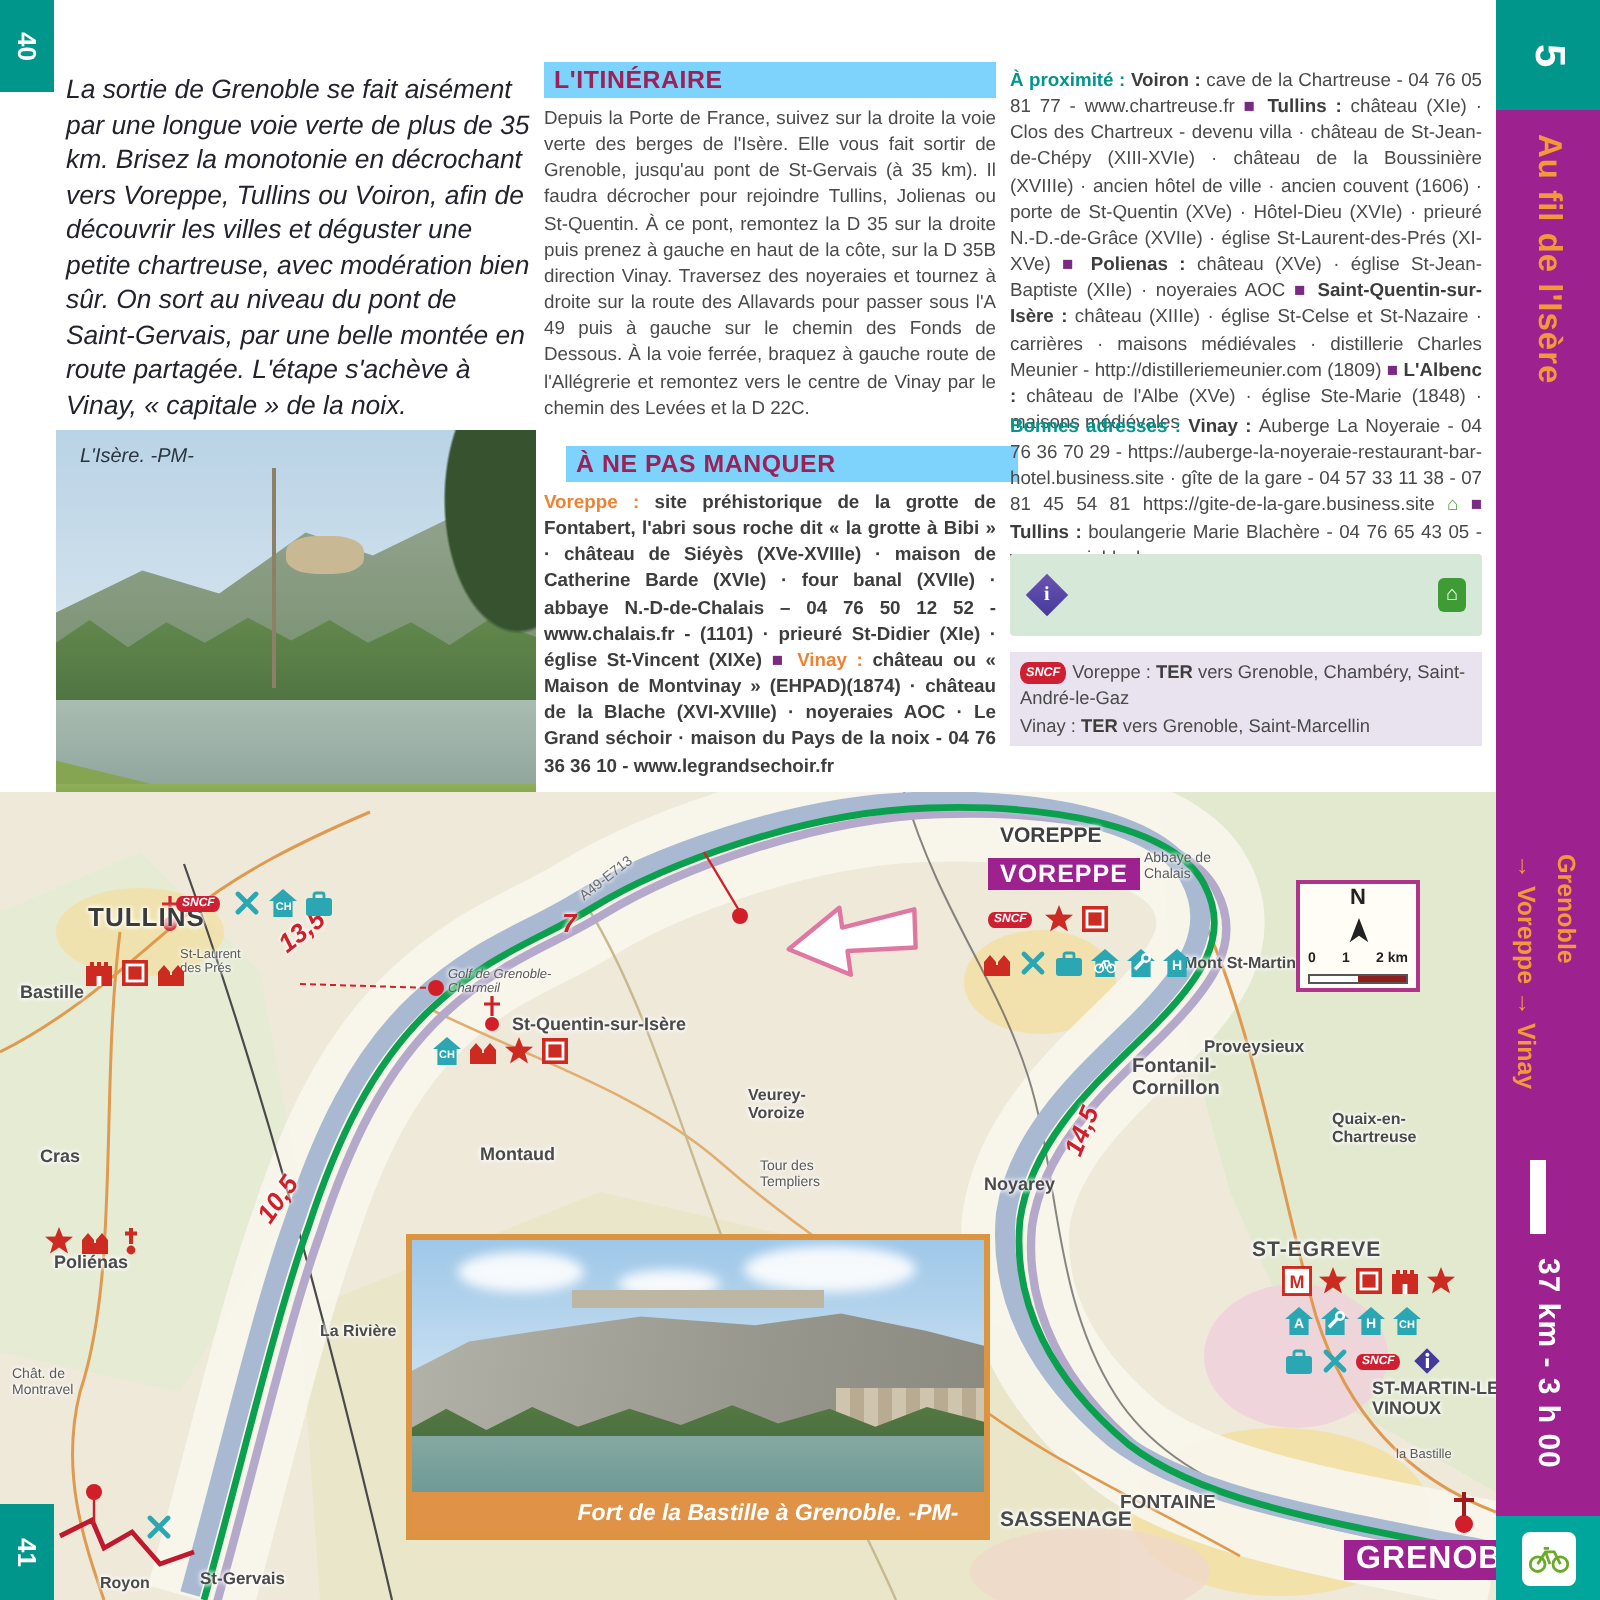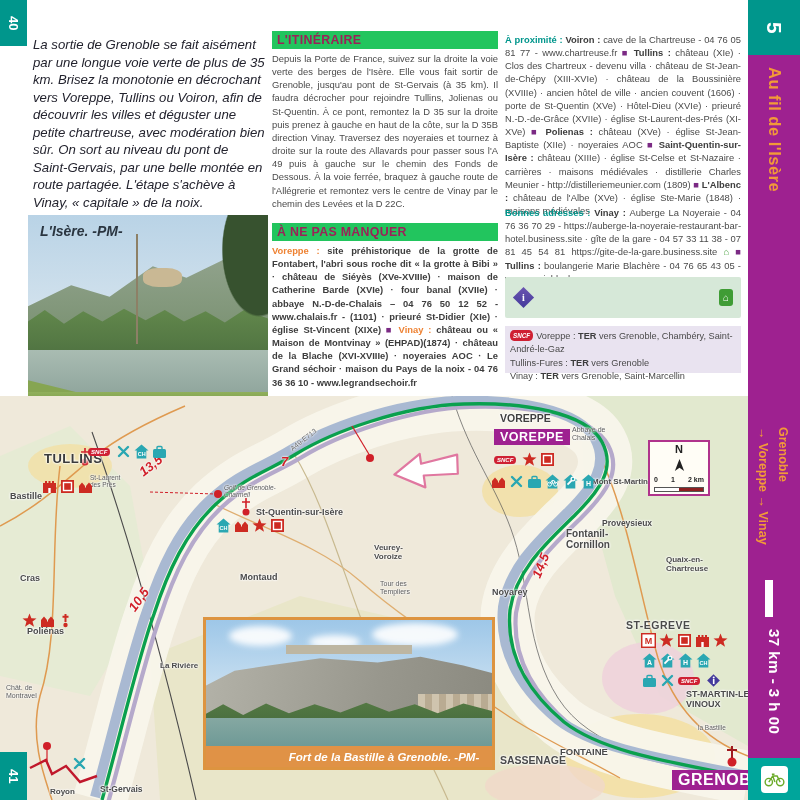--- a/index.html
+++ b/index.html
@@ -23,27 +23,27 @@
   .ph-trees{position:absolute;left:0;top:47%;width:100%;height:30%;
             background:linear-gradient(#648a4d,#4d7040);
             clip-path:polygon(0 30%,7% 10%,15% 34%,23% 12%,31% 30%,40% 8%,49% 28%,57% 10%,65% 30%,74% 12%,82% 32%,90% 10%,100% 25%,100% 100%,0 100%);}
   .ph-river{position:absolute;left:0;top:71%;width:100%;height:23%;background:linear-gradient(#a9bcb2,#90a69d);}
   .ph-grass{position:absolute;left:0;bottom:0;width:100%;height:7%;background:linear-gradient(#90af5b,#7a9b4a);}
   .ph-bank{position:absolute;left:0;bottom:0;width:42%;height:13%;background:#86a552;
            clip-path:polygon(0 0,100% 100%,0 100%);}
   .ph-tree-r{position:absolute;right:-4%;top:-4%;width:26%;height:64%;
              background:radial-gradient(ellipse at 70% 35%,#37522f 0 58%,rgba(0,0,0,0) 60%);}
   .ph-trunk{position:absolute;left:45%;top:10%;width:2px;height:58%;background:#8d8066;}
-  #cap1{position:absolute;left:12px;top:8px;font-style:italic;font-weight:bold;
-        font-size:14px;color:#2a3540;z-index:2;}
-  
-  .h-bar{position:absolute;background:#22c55e;color:#9c2158;font-weight:bold;
+  #cap1{position:absolute;left:12px;top:8px;font-style:italic;font-weight:normal;
+        font-size:10px;color:#2a3540;z-index:2;}
+  
+  .h-bar{position:absolute;background:#7dd3fc;color:#9c2158;font-weight:bold;
          font-size:12.4px;letter-spacing:.3px;padding:2px 0 2px 5px;}
   #h-itin{left:272px;top:31px;width:221px;}
-  #h-must{left:272px;top:223px;width:221px;}
+  #h-must{left:283px;top:223px;width:221px;}
   .body-text{position:absolute;font-size:9.4px;line-height:1.4;text-align:justify;color:#4a4a4a;}
   #p-itin{left:272px;top:52px;width:226px;}
   #p-must{left:272px;top:244px;width:226px;}
   #p-near{left:505px;top:33px;width:236px;}
   #p-addr{left:505px;top:206px;width:236px;}
   .seg.lo{color:#ee8233;font-weight:bold;}
   .seg.lt{color:#00968c;font-weight:bold;}
   .seg.b{color:#3d3d3d;font-weight:bold;}
   .seg.bu{color:#7b2a84;font-weight:bold;}
   .seg.gi{color:#3f9c35;font-weight:bold;}
@@ -207,21 +207,20 @@
     <span class="diamond">
         <b>i</b>
       </span>
     <div class="ib-text">
     </div>
     <span class="monument">⌂</span>
   </div>
 
   <div id="trainbox">
     <div><span class="sncf-logo">SNCF</span><span><span class="seg n">Voreppe : </span><span class="seg b">TER</span><span class="seg n"> vers Grenoble, Chambéry, Saint-André-le-Gaz</span></span></div>
-    <div><span class="seg n">Tullins-Fures : </span><span class="seg b">TER</span><span class="seg n"> vers Grenoble</span></div>
     <div><span class="seg n">Vinay : </span><span class="seg b">TER</span><span class="seg n"> vers Grenoble, Saint-Marcellin</span></div>
   </div>
 
   <div id="map">
     <svg class="base" viewBox="0 0 748 404" width="748" height="404">
       <defs>
         <path id="band" d="M100,404 C118,340 136,262 152,218 C166,175 184,136 214,108 C244,80 268,74 294,58 C330,36 400,10 462,8 C520,6 584,16 600,46 C614,72 598,94 574,118 C550,142 514,172 508,214 C504,256 524,294 562,326 C598,354 656,364 748,382"></path>
       </defs>
       <rect width="748" height="404" fill="#efe9da"></rect>
       <polygon points="580,0 748,0 748,350 660,300 615,200 585,90" fill="#e2e9cf"></polygon>

